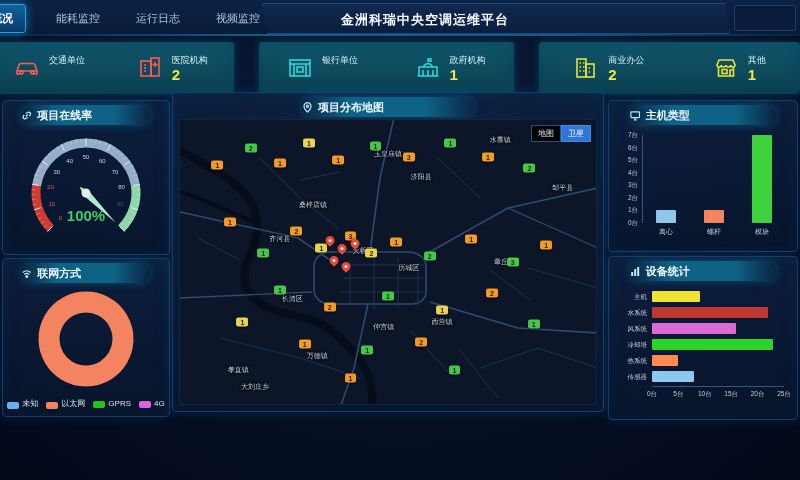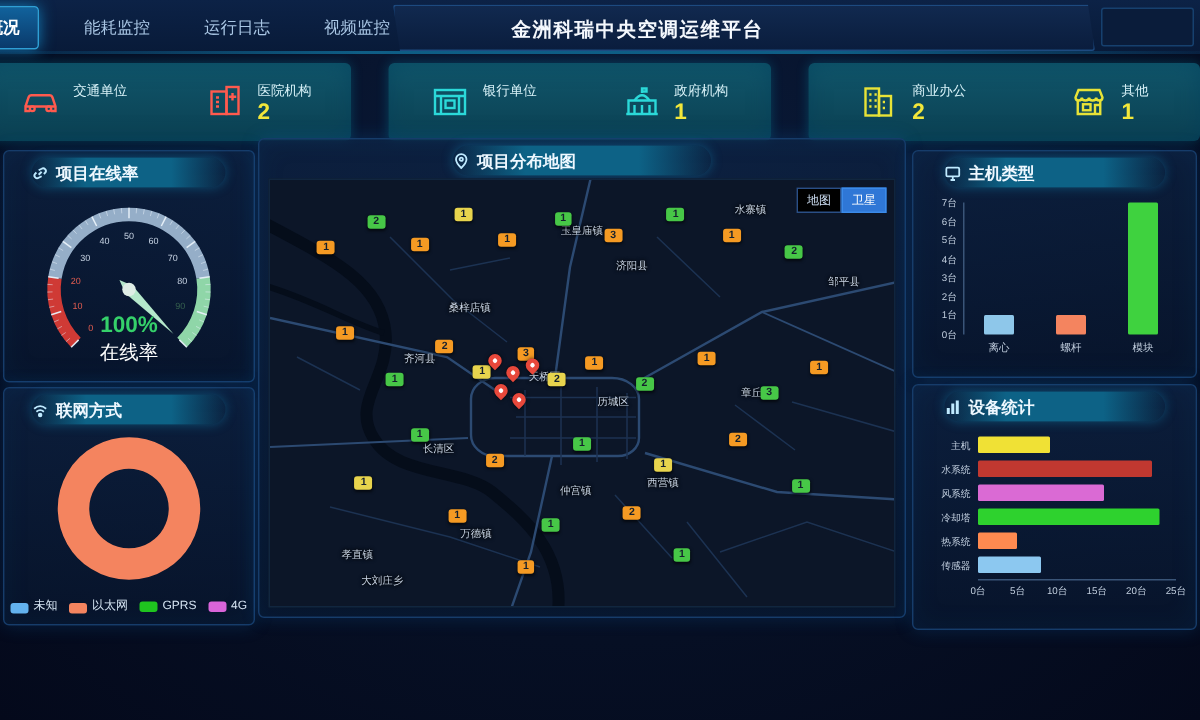--- a/index.html
+++ b/index.html
@@ -241,21 +241,20 @@
         <text x="115.23803458662553" y="79.12461179749812" text-anchor="middle" font-size="6" fill="#35604e" font-family="&quot;Liberation Sans&quot;,sans-serif">90</text>
         <line x1="131.01762709977697" y1="87.64456003959555" x2="127.80548590988303" y2="86.25454242237382" stroke="#e9f2fa" stroke-width="0.6" opacity="0.55"></line>
         <line x1="128.75871406239057" y1="92.25557523854349" x2="125.69164068223704" y2="90.56943737918749" stroke="#e9f2fa" stroke-width="0.6" opacity="0.55"></line>
         <line x1="126.0758912979636" y1="96.63354409294115" x2="123.18110928800263" y2="94.66625227045868" stroke="#e9f2fa" stroke-width="0.6" opacity="0.55"></line>
         <line x1="122.9929717312805" y1="100.7396074413036" x2="120.29617538156523" y2="98.50862347718319" stroke="#e9f2fa" stroke-width="0.6" opacity="0.55"></line>
         <line x1="119.53731957466684" y1="104.53731957466684" x2="114.58757210636101" y2="99.587572106361" stroke="#e9f2fa" stroke-width="1" opacity="0.95"></line>
         <path d="M110.698484809835,95.698484809835 L83.47487373415292,63.525126265847085 L74.63603896932108,59.63603896932107 L78.52512626584708,68.47487373415292 Z" fill="#b5e8cb"></path>
         <circle cx="81" cy="66" r="4.5" fill="#dfeee6"></circle>
         <text x="81" y="94" text-anchor="middle" font-size="15" font-weight="bold" fill="#35d06a" font-family="&quot;Liberation Sans&quot;,sans-serif">100%</text>
       </svg>
-    <div class="gauge-caption">在线率</div>
   </div>
 
   <div class="panel" id="panel-network">
     <div class="panel-header">
       <svg class="hicon" viewBox="0 0 11 11" fill="none" stroke="#bfeaff" stroke-width="1.2">
         <path d="M1.5 4.5 Q5.5 1 9.5 4.5 M3 6.5 Q5.5 4.3 8 6.5"></path>
           <circle cx="5.5" cy="8.6" r="0.9" fill="#bfeaff"></circle>
       </svg>
       <span>联网方式</span>
     </div>

